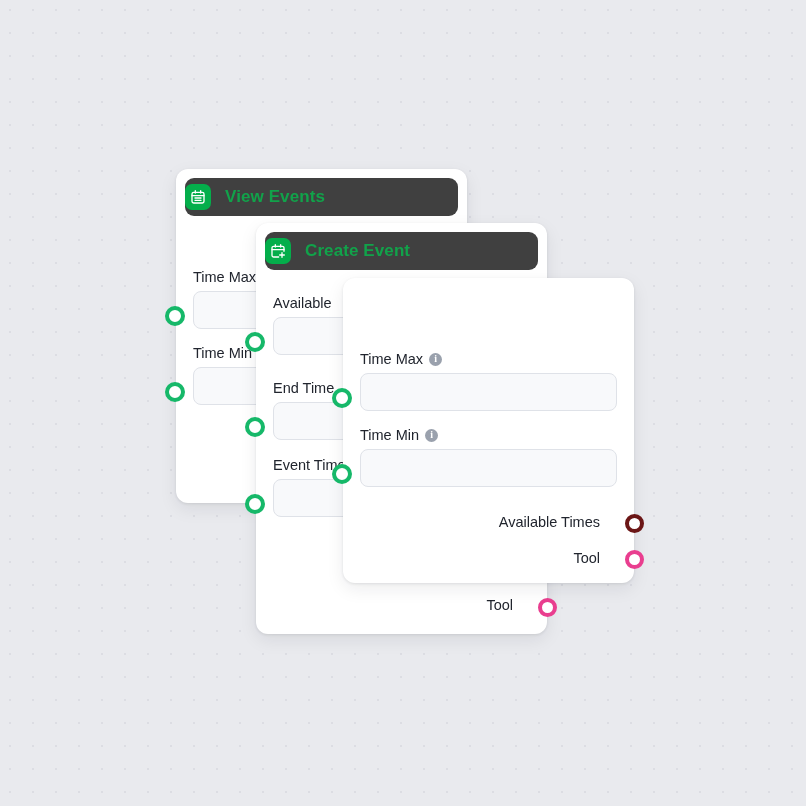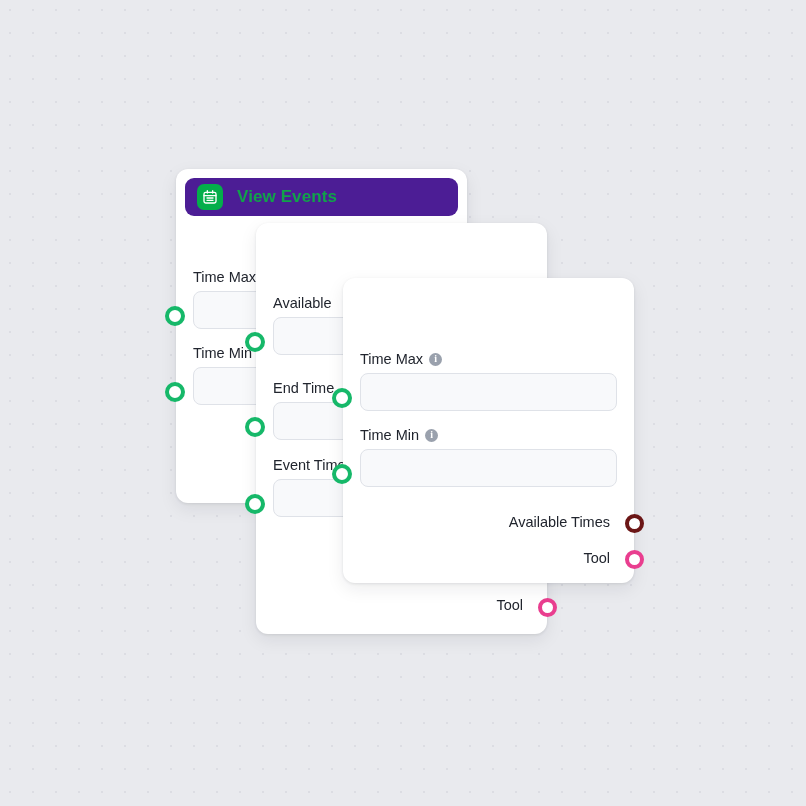--- a/index.html
+++ b/index.html
@@ -34,25 +34,25 @@
                 0 6px 18px rgba(20,25,40,0.08);
     box-sizing: border-box;
   }
 
   .node-header {
     position: absolute;
     left: 9px;
     top: 9px;
     right: 9px;
     height: 38px;
-    background: #4c1d95;
+    background: #404040;
     border-radius: 9px;
     display: flex;
     align-items: center;
-    padding-left: 12px;
+    padding-left: 0;
     box-sizing: border-box;
   }
 
   .node-icon {
     width: 26px;
     height: 26px;
     border-radius: 7px;
     background: #04ae4b;
     display: flex;
     align-items: center;
@@ -104,21 +104,21 @@
     height: 38px;
     background: #f8f9fb;
     border: 1px solid #dfe2e8;
     border-radius: 8px;
     box-sizing: border-box;
   }
 
   
   .out-row {
     position: absolute;
-    right: 24px;
+    right: 34px;
     display: flex;
     align-items: center;
     justify-content: flex-end;
     white-space: nowrap;
   }
   .out-label {
     font-size: 14.5px;
     color: #21252e;
   }
 
@@ -181,20 +181,33 @@
         <span>Time Min</span>
       </div>
       <div class="field-input"></div>
     </div>
 
     <div class="port in" style="left:-11px; top:137px;"></div>
     <div class="port in" style="left:-11px; top:213px;"></div>
   </div>
 
   <div class="node" id="node-create-event">
+    <div class="node-header">
+      <span class="node-icon">
+        <svg width="16" height="16" viewBox="0 0 24 24" fill="none" stroke="#ffffff" stroke-width="2" stroke-linecap="round" stroke-linejoin="round">
+          <path d="M21 12.5V7.5a2.5 2.5 0 0 0-2.5-2.5h-13A2.5 2.5 0 0 0 3 7.5v11A2.5 2.5 0 0 0 5.5 21H13"></path>
+          <line x1="8" y1="2.5" x2="8" y2="6"></line>
+          <line x1="16" y1="2.5" x2="16" y2="6"></line>
+          <line x1="3" y1="10" x2="21" y2="10"></line>
+          <line x1="18" y1="14.5" x2="18" y2="21.5"></line>
+          <line x1="14.5" y1="18" x2="21.5" y2="18"></line>
+        </svg>
+      </span>
+      <span class="node-title">Create Event</span>
+    </div>
 
     <div class="field" style="top:72px;">
       <div class="field-label">
         <span>Available</span>
       </div>
       <div class="field-input"></div>
     </div>
 
     <div class="field" style="top:157px;">
       <div class="field-label">

